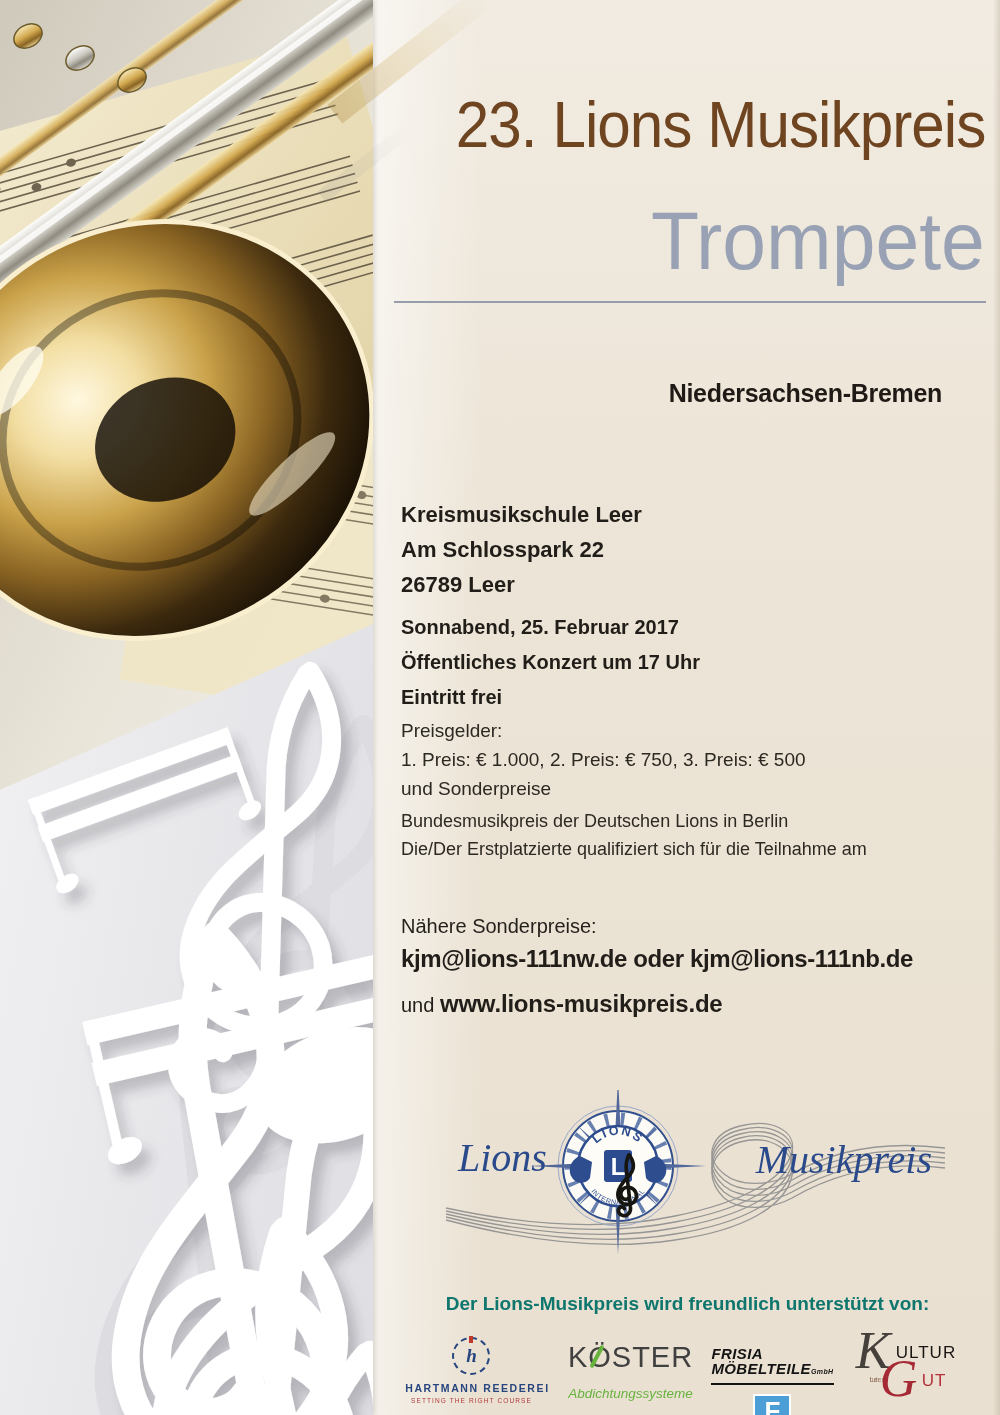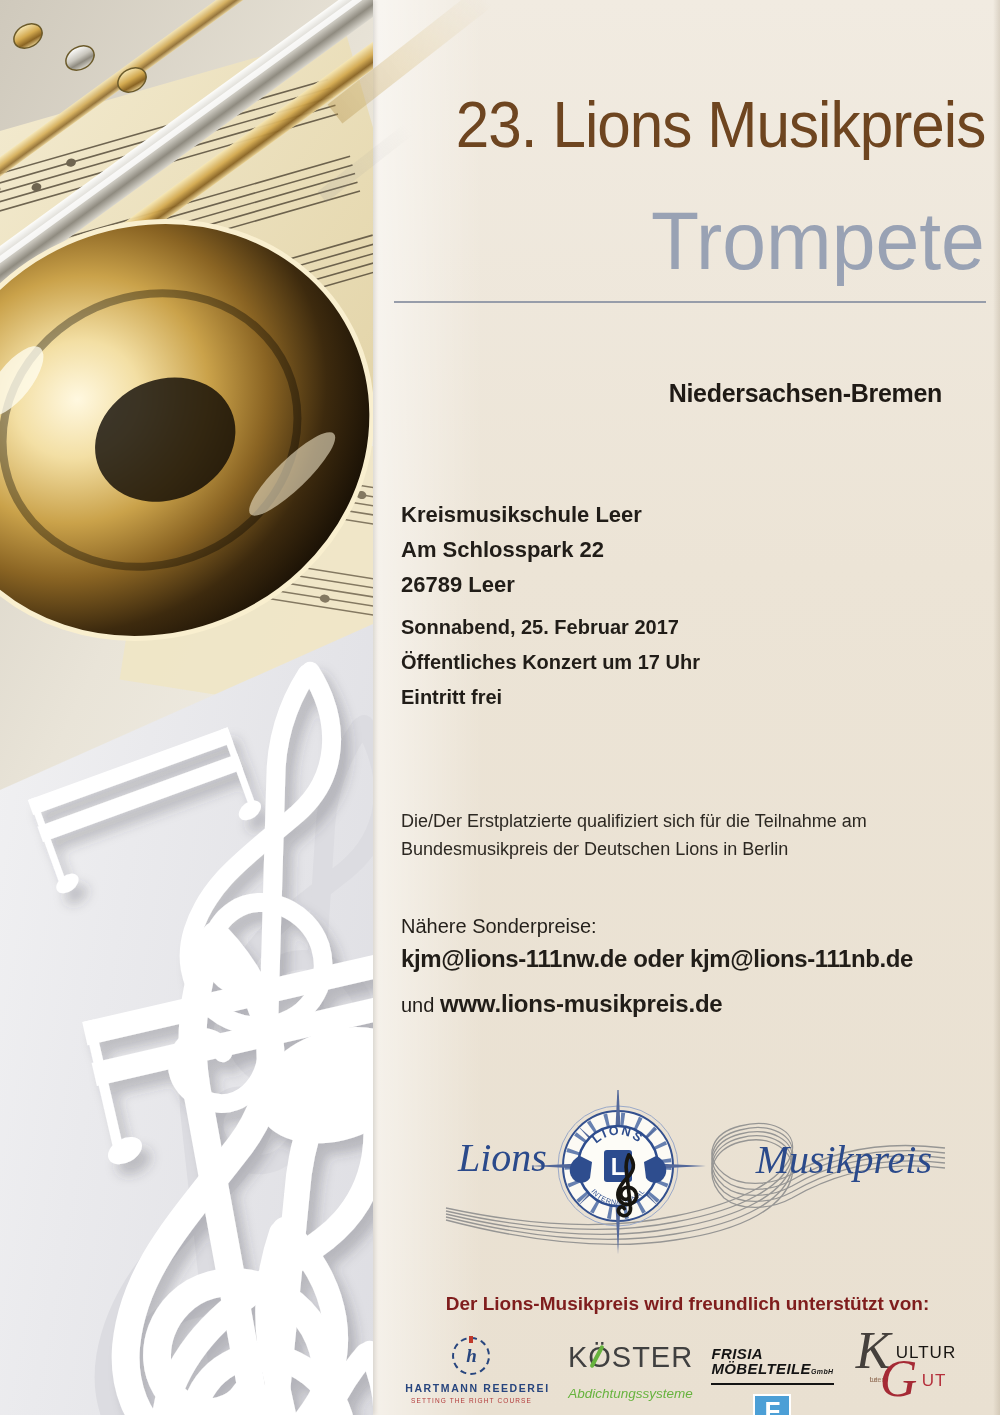--- a/index.html
+++ b/index.html
@@ -43,21 +43,21 @@
   .webline .site{font-size:24px;font-weight:bold;letter-spacing:-.2px;}
   .block-line{display:block;}
   
   .logo{position:absolute;left:440px;top:1090px;width:520px;height:195px;z-index:5;}
   .logo-word{position:absolute;font-family:"Liberation Serif",serif;font-style:italic;
              font-size:40px;color:#2b4a8b;z-index:6;}
   .logo-word.left{left:18px;top:44px;}
   .logo-word.right{right:28px;top:46px;}
   
   .sp-heading{top:1293px;left:375px;width:625px;text-align:center;font-size:19px;
-              font-weight:bold;color:#7f1d1d;}
+              font-weight:bold;color:#0f766e;}
   .sponsor-row{position:absolute;top:1328px;left:375px;width:625px;height:85px;z-index:5;
                display:flex;justify-content:space-evenly;align-items:center;}
   .sponsor{display:flex;flex-direction:column;align-items:center;}
   
   .h-icon{position:relative;width:34px;height:34px;border:2px dashed #27457e;border-radius:50%;
           display:flex;align-items:center;justify-content:center;}
   .h-icon .tick{position:absolute;top:-3px;left:15px;width:4px;height:7px;background:#c0392b;}
   .h-icon .hletter{font-family:"Liberation Serif",serif;font-style:italic;font-weight:bold;
           font-size:19px;color:#27457e;}
   .h-name{margin-top:7px;font-size:10.5px;letter-spacing:1.6px;color:#27457e;font-weight:bold;white-space:nowrap;padding-left:12px;}
@@ -272,24 +272,29 @@
     <span class="block-line">Am Schlosspark 22</span>
     <span class="block-line">26789 Leer</span>
   </div>
 
   <div class="tx event">
     <span class="block-line">Sonnabend, 25. Februar 2017</span>
     <span class="block-line">Öffentliches Konzert um 17 Uhr</span>
     <span class="block-line">Eintritt frei</span>
   </div>
 
+  <div class="tx prizes">
+    <span class="block-line">Preisgelder:</span>
+    <span class="block-line">1. Preis: € 1.000, 2. Preis: € 750, 3. Preis: € 500</span>
+    <span class="block-line">und Sonderpreise</span>
+  </div>
 
   <div class="tx qual">
+    <span class="block-line">Bundesmusikpreis der Deutschen Lions in Berlin</span>
     <span class="block-line">Die/Der Erstplatzierte qualifiziert sich für die Teilnahme am</span>
-    <span class="block-line">Bundesmusikpreis der Deutschen Lions in Berlin</span>
   </div>
 
   <div class="tx info-heading">Nähere Sonderpreise:</div>
   <div class="tx emails">kjm@lions-111nw.de oder kjm@lions-111nb.de</div>
   <div class="tx webline">
     <span>und</span>
     <span class="site">www.lions-musikpreis.de</span>
   </div>
 
   <div class="logo">

